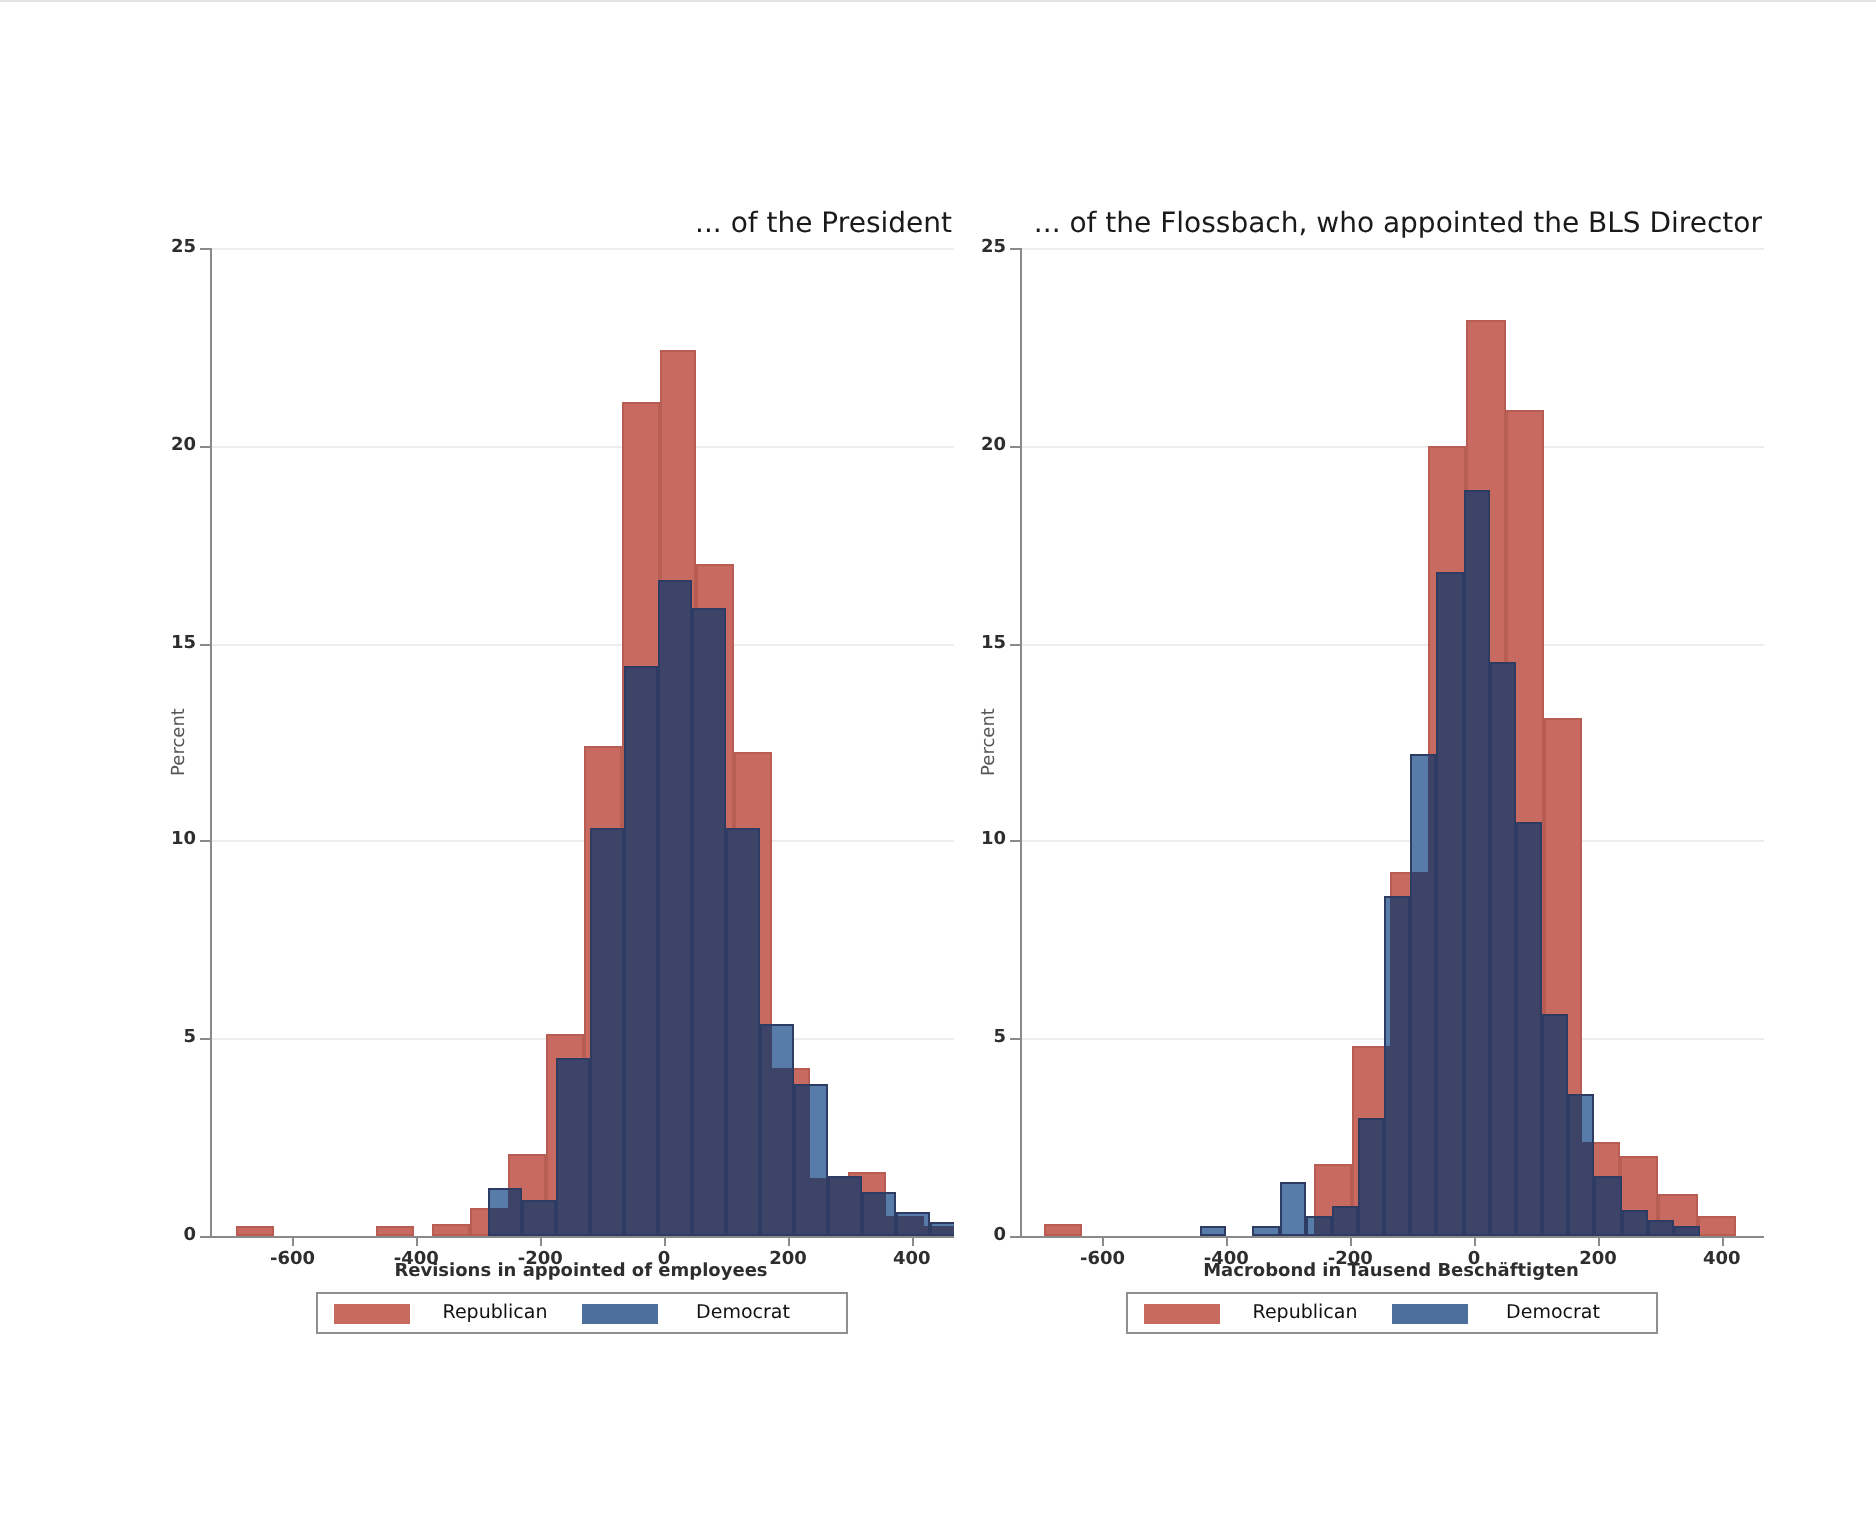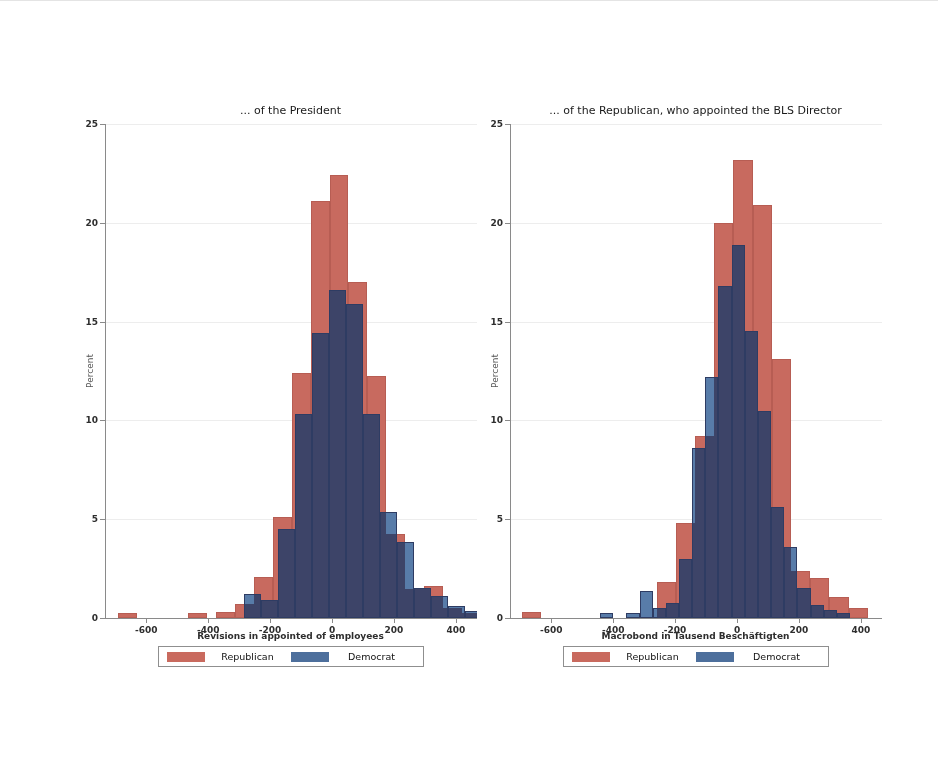--- a/index.html
+++ b/index.html
@@ -2,21 +2,21 @@
 <html><head>
 <meta charset="utf-8">
 <style>
   html,body{margin:0;padding:0;background:#fff;}
   .page{position:relative;width:938px;height:761px;background:#fff;overflow:hidden;
         border-top:1px solid #e4e4e4;font-family:"DejaVu Sans",sans-serif;}
   .fig-title{position:absolute;left:60px;top:38px;font-family:"Liberation Sans",sans-serif;
              font-size:15.5px;font-weight:700;color:#000;}
   .source{position:absolute;left:60px;top:701px;font-family:"Liberation Sans",sans-serif;
           font-size:15px;color:#000;}
-  .panel-title{position:absolute;top:103px;text-align:center;font-size:11px;color:#1a1a1a;}
+  .panel-title{position:absolute;top:103px;text-align:right;font-size:14px;color:#1a1a1a;}
   .ylabel{position:absolute;top:370px;transform:translate(-50%,-50%) rotate(-90deg);
           font-size:9px;color:#555;}
   .plot{position:absolute;top:123px;width:371px;height:494px;
         border-left:1px solid #8a8a8a;border-bottom:1px solid #8a8a8a;}
   .grid{position:absolute;left:0;right:0;height:1px;background:#ededed;}
   .ytick{position:absolute;left:-6px;width:6px;height:1px;background:#8a8a8a;}
   .yticklabel{position:absolute;left:-40px;width:32px;text-align:right;font-size:9px;
               font-weight:700;color:#2e2e2e;line-height:10px;}
   .xtick{position:absolute;bottom:-5px;height:5px;width:1px;background:#8a8a8a;}
   .xticklabel{position:absolute;top:100%;margin-top:7px;width:50px;text-align:center;
@@ -149,21 +149,21 @@
       <div class="legend-box">
         <span class="swatch" style="background: rgb(201, 106, 94);"></span>
         <span class="legend-label">Republican</span>
         <span class="swatch" style="background: rgb(77, 111, 156);"></span>
         <span class="legend-label">Democrat</span>
       </div>
     </div>
   </div>
 
   <div>
-    <div class="panel-title" style="left:510px;width:371px">... of the Republican, who appointed the BLS Director</div>
+    <div class="panel-title" style="left:510px;width:371px">... of the Flossbach, who appointed the BLS Director</div>
     <div class="ylabel" style="left:495px">Percent</div>
     <div class="plot" id="plot1" style="left:510px">
         <div class="ytick" style="top: 494px; background: rgb(138, 138, 138);"></div>
         <div class="yticklabel" style="top: 489px;">0</div>
         <div class="grid" style="top: 395.2px; background: rgb(237, 237, 237);"></div>
         <div class="ytick" style="top: 395.2px; background: rgb(138, 138, 138);"></div>
         <div class="yticklabel" style="top: 390.2px;">5</div>
         <div class="grid" style="top: 296.4px; background: rgb(237, 237, 237);"></div>
         <div class="ytick" style="top: 296.4px; background: rgb(138, 138, 138);"></div>
         <div class="yticklabel" style="top: 291.4px;">10</div>

